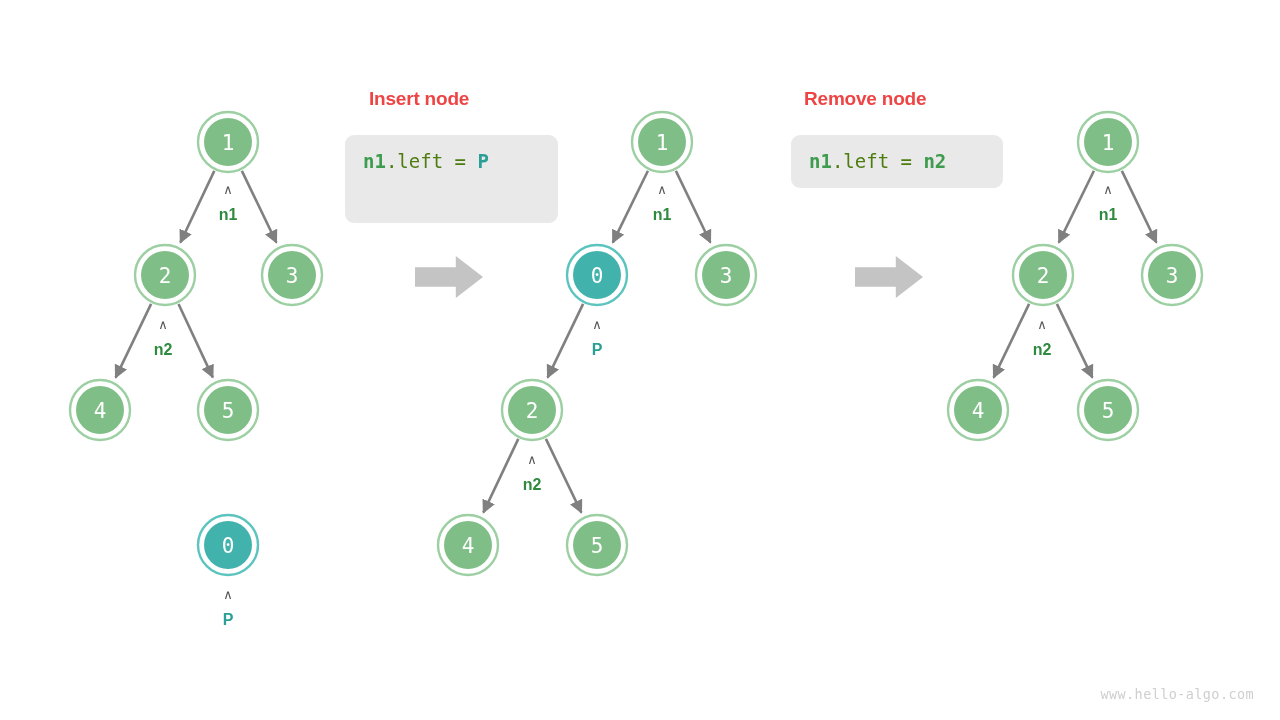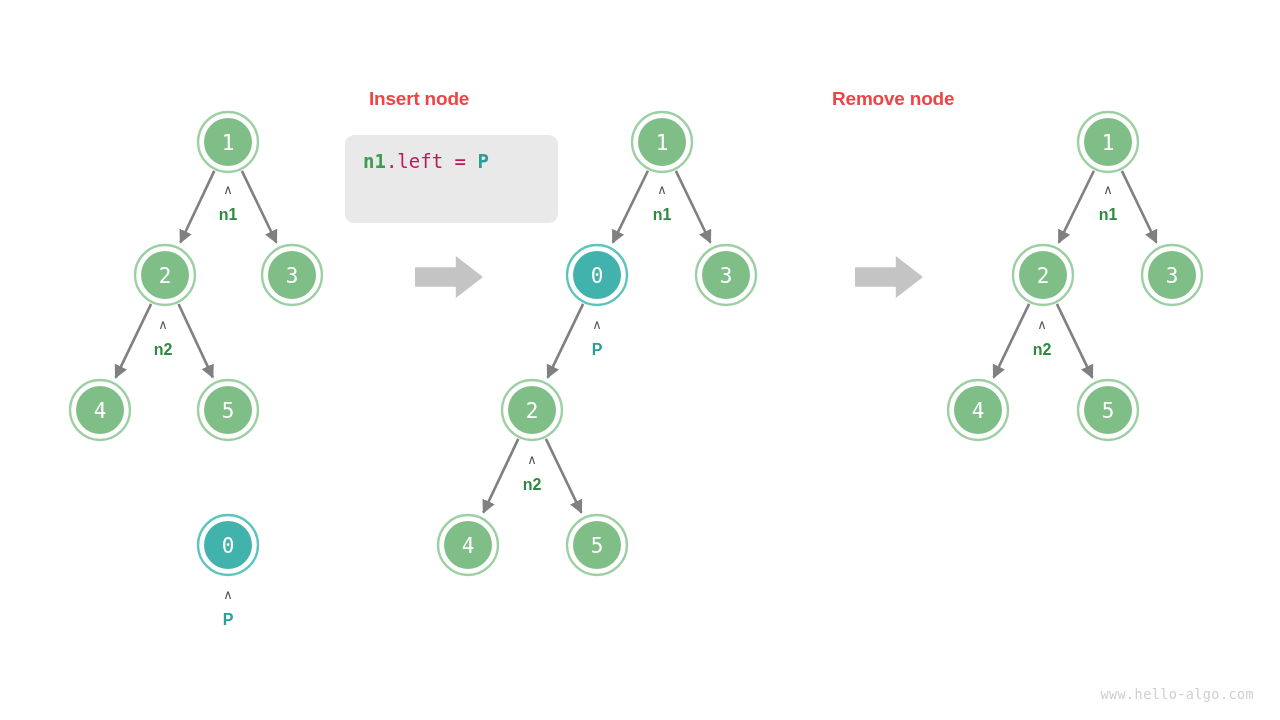--- a/index.html
+++ b/index.html
@@ -41,21 +41,21 @@
     font-size: 19px;
     line-height: 30px;
     color: #333333;
     box-sizing: border-box;
     padding: 11px 18px 12px 18px;
     white-space: nowrap;
   }
   .code-line { display: block; }
   .tok-n { color: #3d9c4e; font-weight: bold; }
   .tok-p { color: #2b9e96; font-weight: bold; }
-  .tok-plain { color: #be185d; }
+  .tok-plain { color: #4d7c0f; }
   .node-label {
     position: absolute;
     font-family: "Liberation Sans", sans-serif;
     font-size: 16px;
     font-weight: bold;
     text-align: center;
     white-space: nowrap;
     transform: translateX(-50%);
   }
   .label-green { color: #2f8a3f; }
@@ -217,24 +217,27 @@
           <text x="1108" y="411" class="node-text">5</text>
         </g>
       </g>
     <g id="step-arrows-layer">
         <polygon points="415,267.34 455.8,267.34 455.8,256 483,277 455.8,298 455.8,286.65999999999997 415,286.65999999999997" fill="#c4c4c4"></polygon>
         <polygon points="855,267.34 895.8,267.34 895.8,256 923,277 895.8,298 895.8,286.65999999999997 855,286.65999999999997" fill="#c4c4c4"></polygon>
       </g>
   </svg>
 
   <div class="panel-title" style="left:369px; top:88px;">Insert node</div>
-  <div class="panel-title" style="left:832px; top:88px;">Remove node</div>
+  <div class="panel-title" style="left:804px; top:88px;">Remove node</div>
 
   <div class="code-box" id="code-box-insert" style="left:345px; top:135px; width:213px; height:88px;">
       <span class="code-line"><span class="tok-n">n1</span><span class="tok-plain">.left = </span><span class="tok-p">P</span></span>
+    </div>
+  <div class="code-box" id="code-box-remove" style="left:791px; top:135px; width:212px; height:53px;">
+      <span class="code-line"><span class="tok-n">n1</span><span class="tok-plain">.left = </span><span class="tok-n">n2</span></span>
     </div>
 
   <div id="labels-layer">
       <div class="caret" style="left: 228px; top: 183px;">∧</div>
       <div class="node-label label-green" style="left: 228px; top: 206px;">n1</div>
       <div class="caret" style="left: 163px; top: 318px;">∧</div>
       <div class="node-label label-green" style="left: 163px; top: 341px;">n2</div>
       <div class="caret" style="left: 228px; top: 588px;">∧</div>
       <div class="node-label label-teal" style="left: 228px; top: 611px;">P</div>
       <div class="caret" style="left: 662px; top: 183px;">∧</div>

